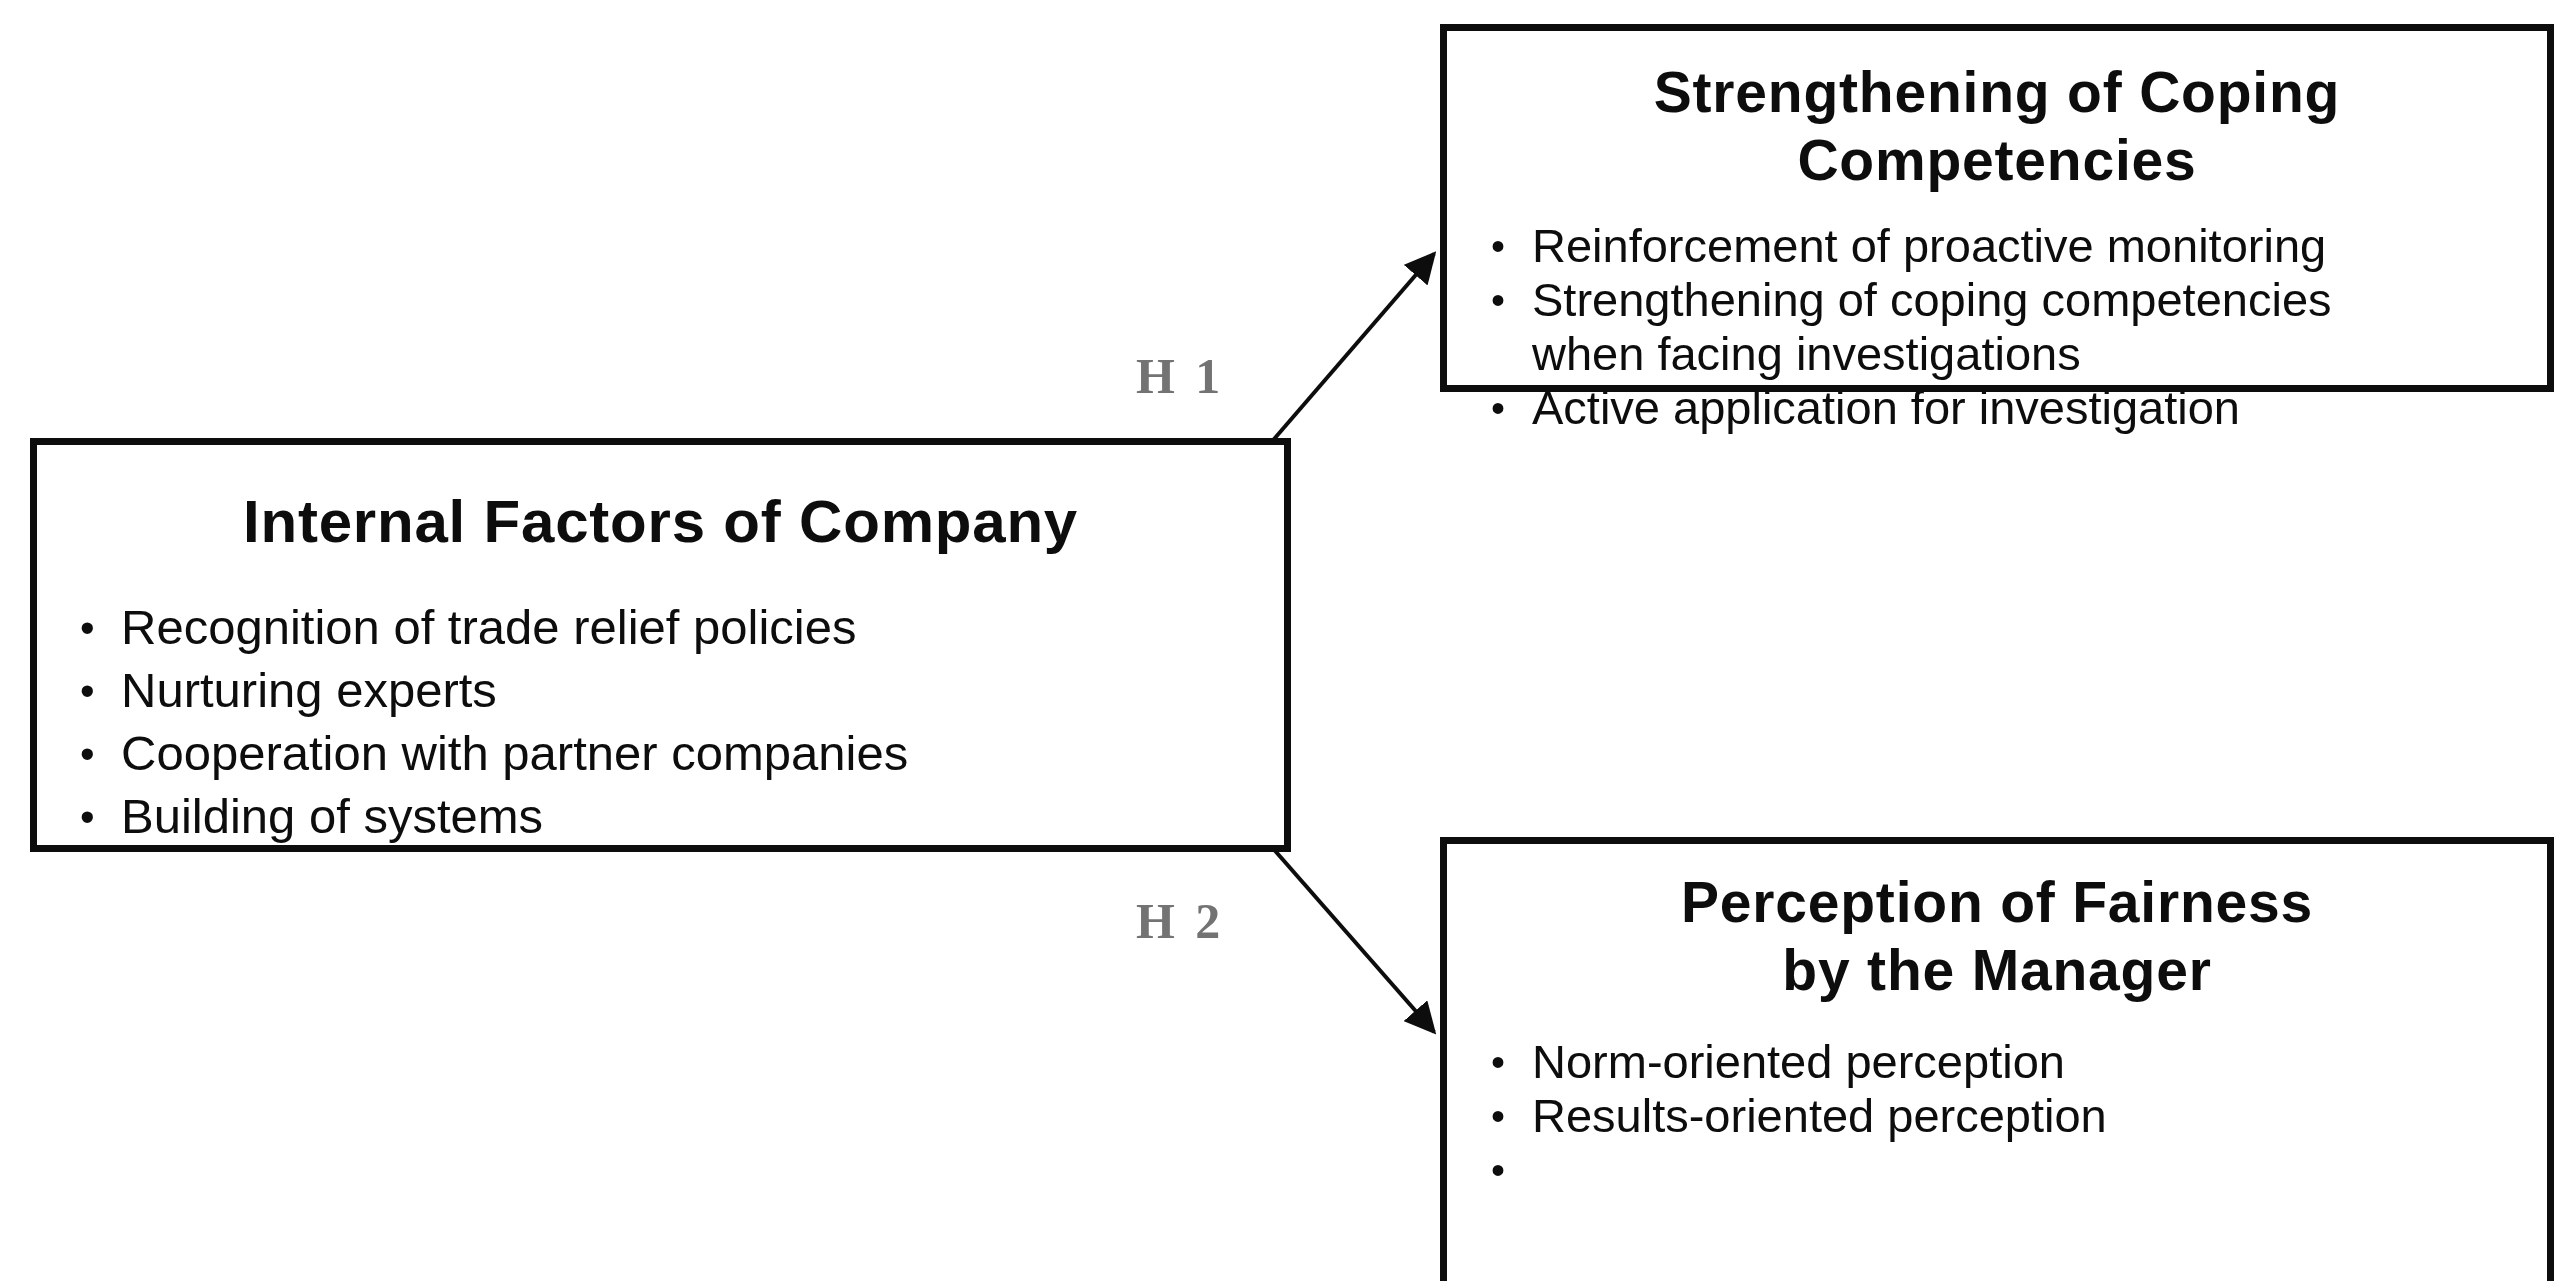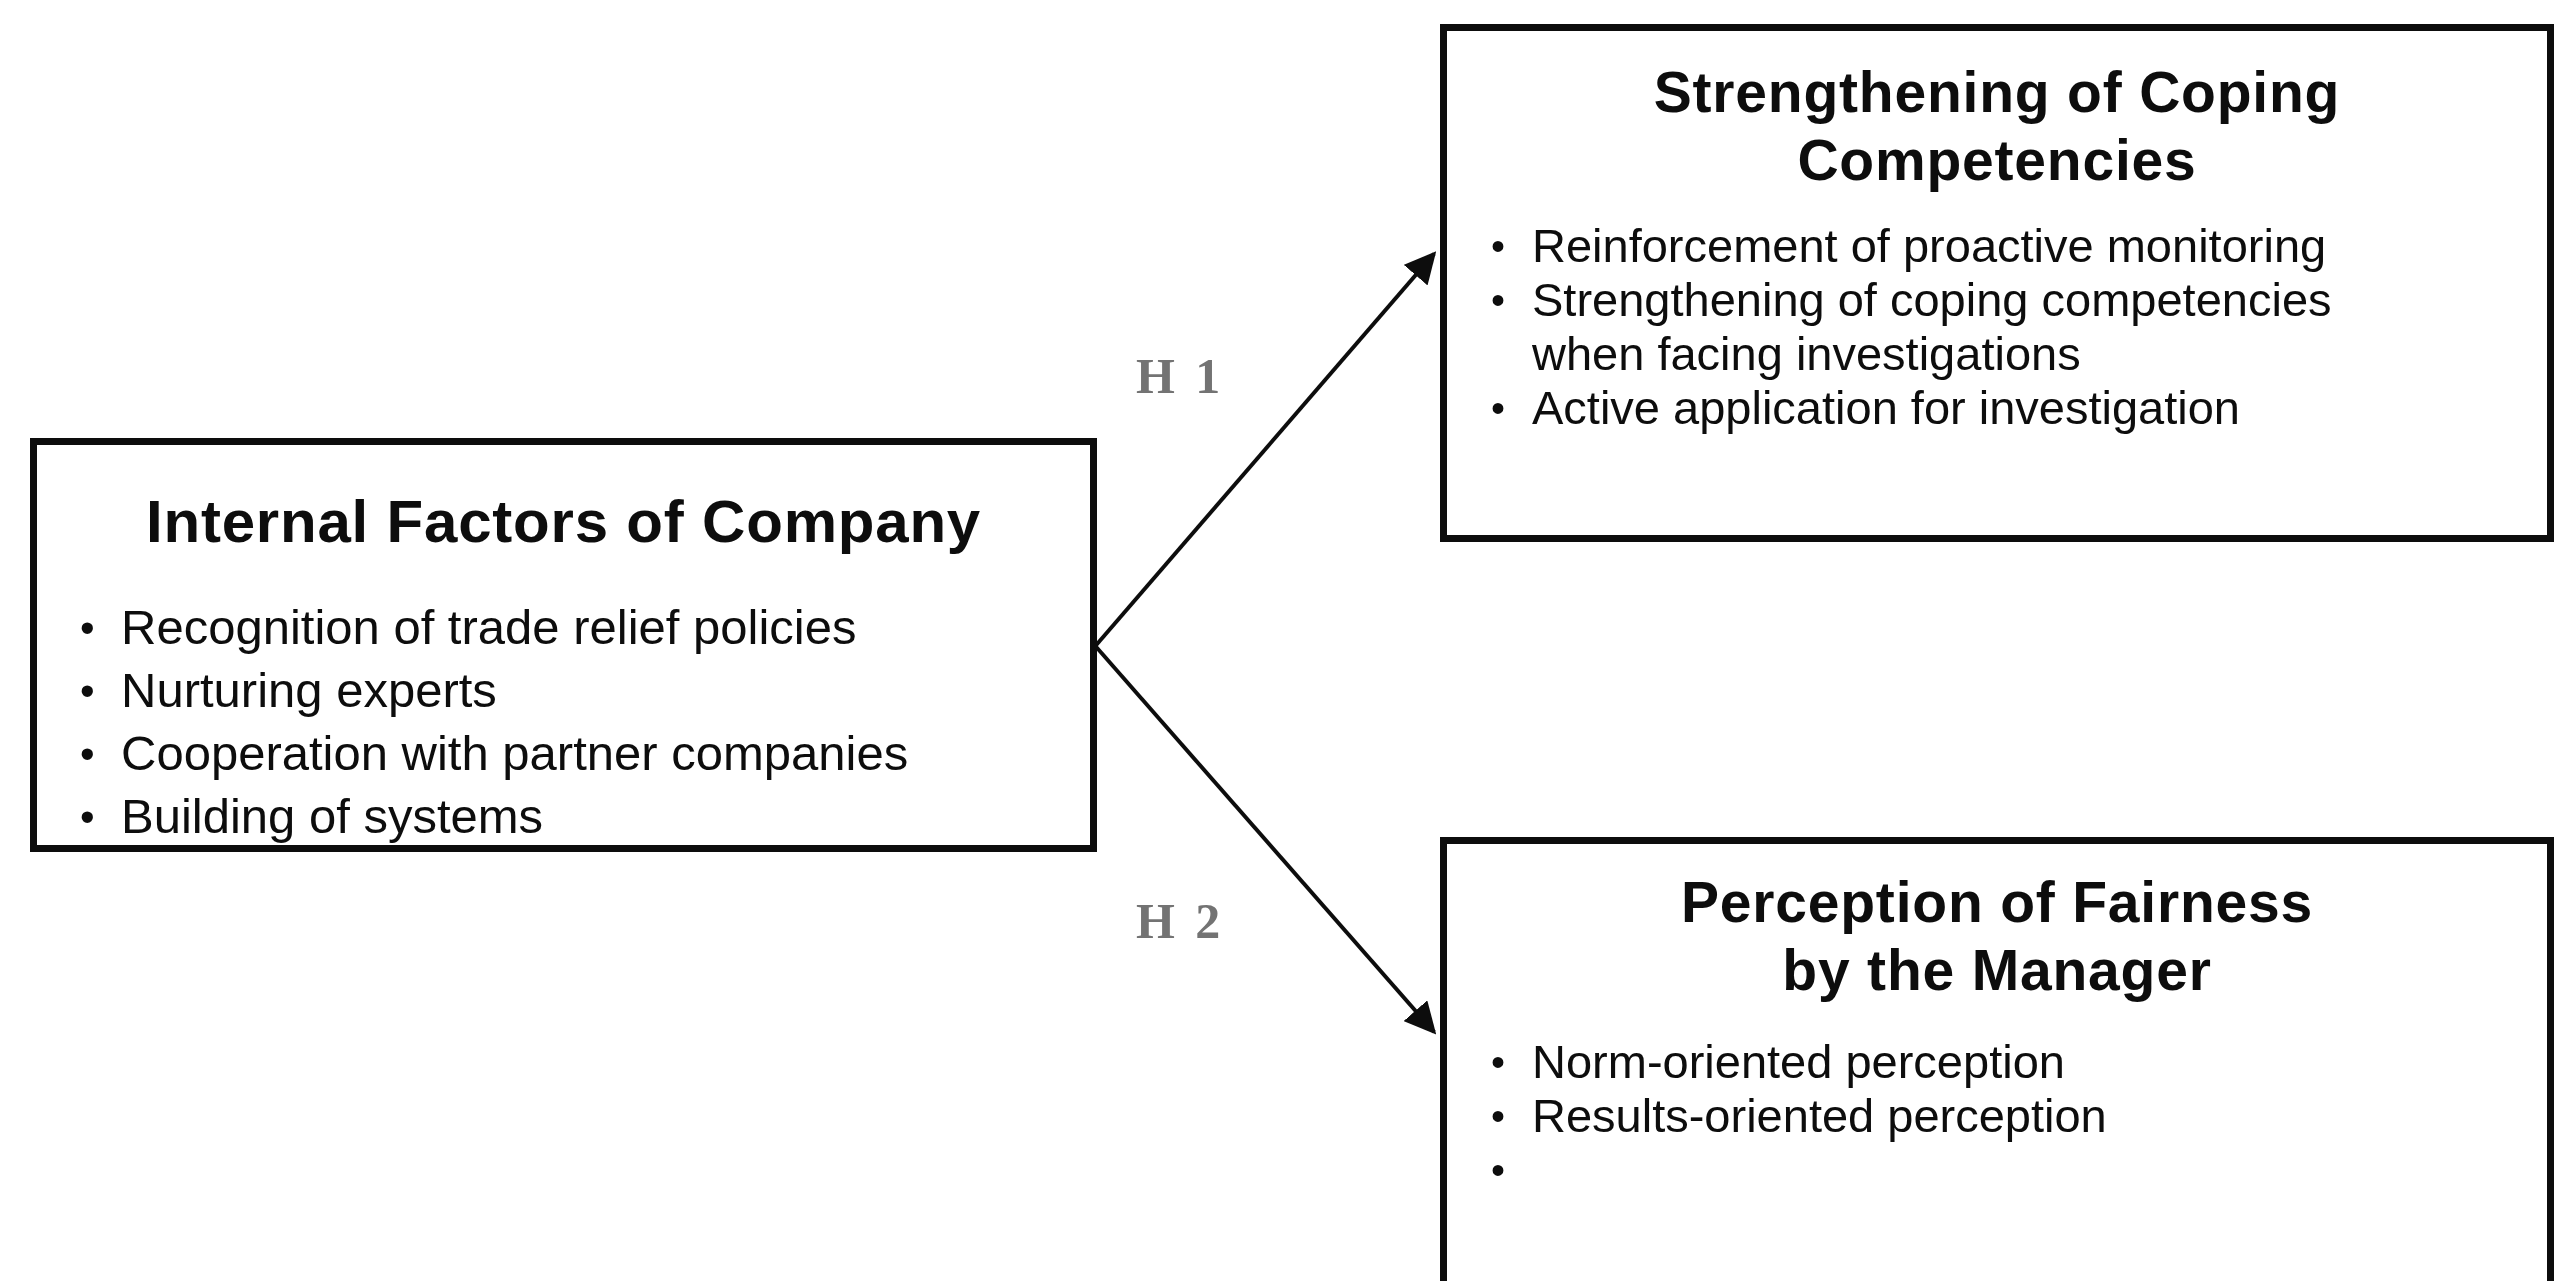--- a/index.html
+++ b/index.html
@@ -24,28 +24,28 @@
   }
   .box {
     position: absolute;
     box-sizing: border-box;
     border: 7.9px solid #0d0d0d;
     background: #ffffff;
   }
   .box-left {
     left: 30px;
     top: 438px;
-    width: 1067px;
+    width: 1261px;
     height: 414px;
   }
   .box-top-right {
     left: 1440px;
     top: 23.6px;
     width: 1114px;
-    height: 518px;
+    height: 368px;
   }
   .box-bottom-right {
     left: 1440px;
     top: 837px;
     width: 1114px;
     height: 516px;
   }
   .box-title {
     font-weight: bold;
     text-align: center;

